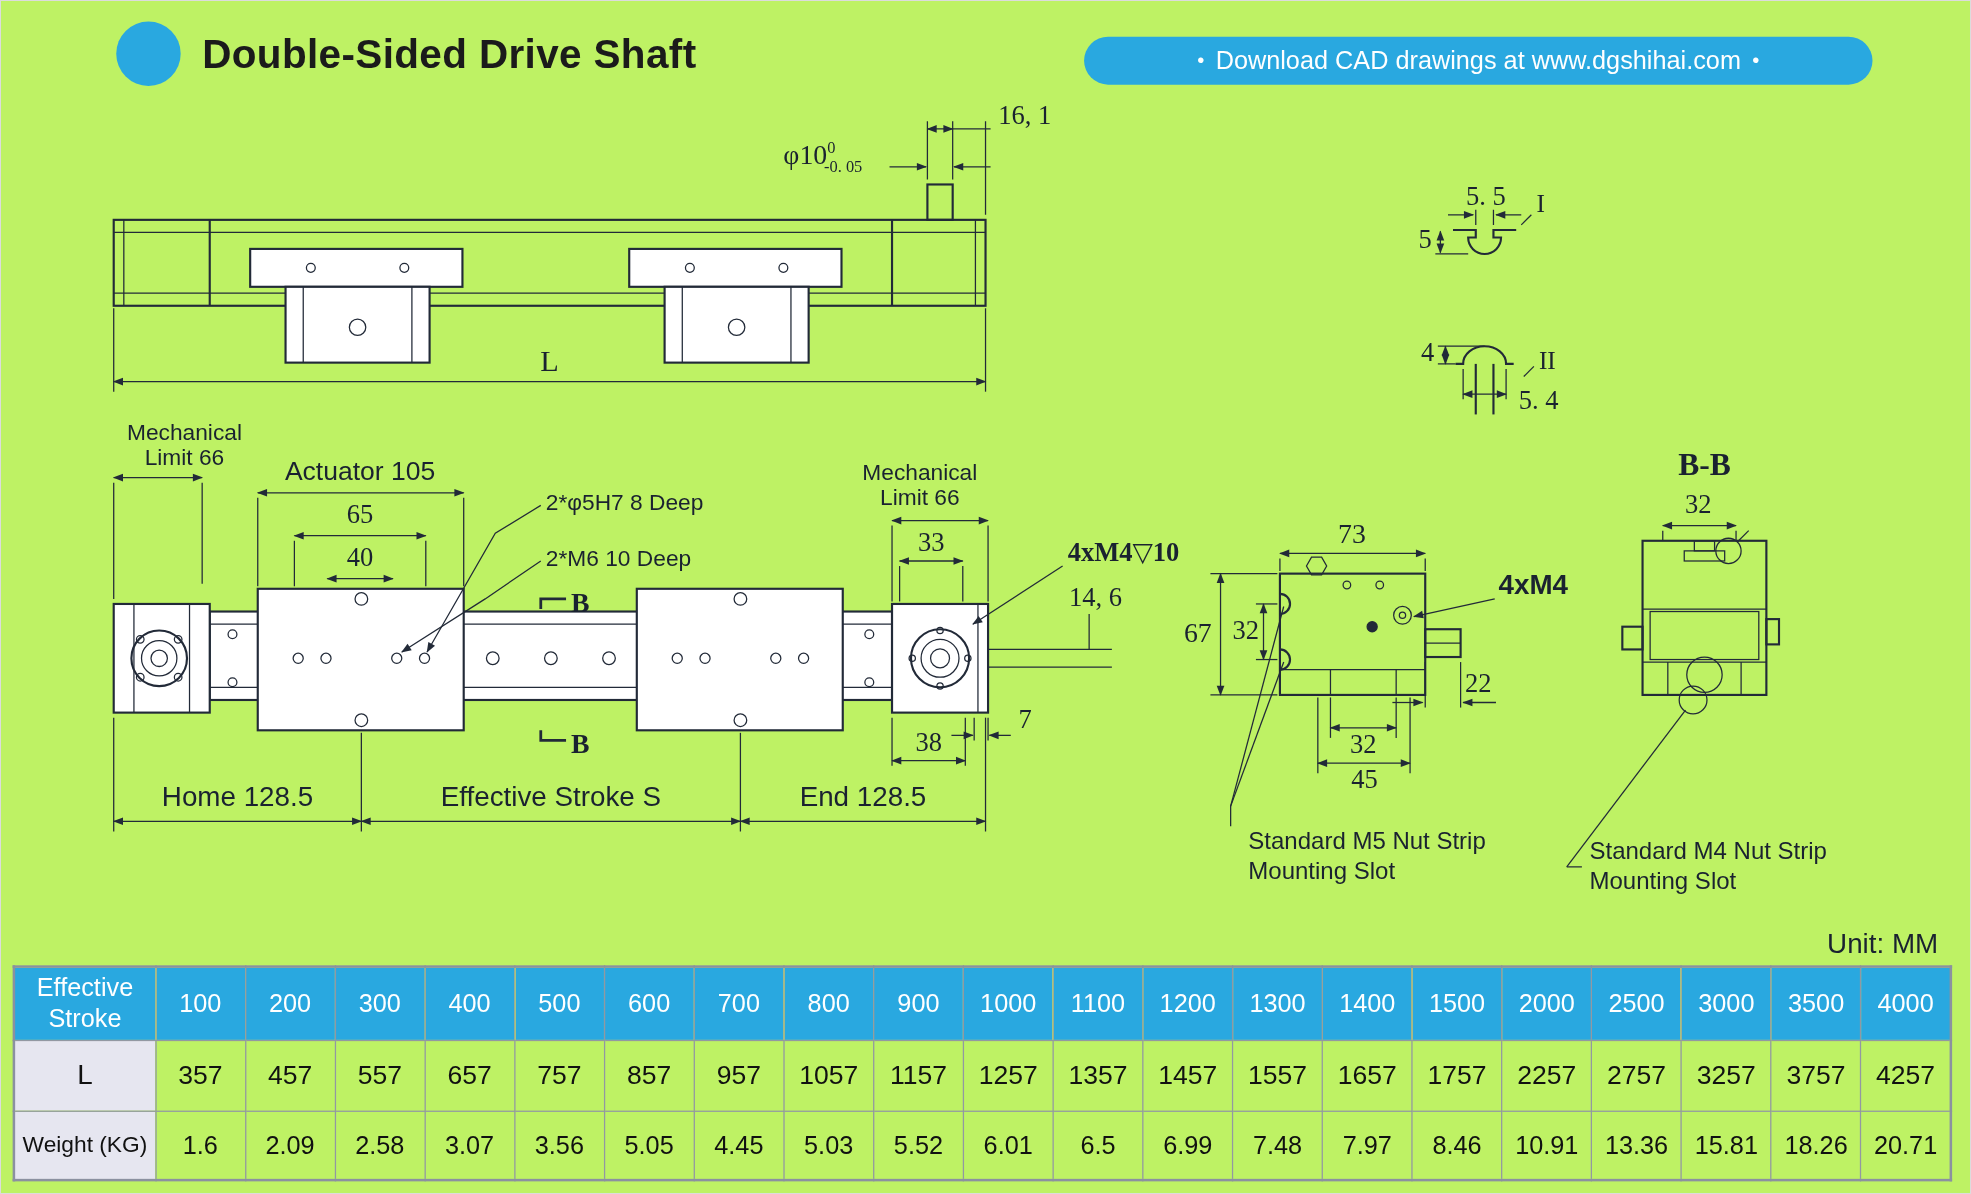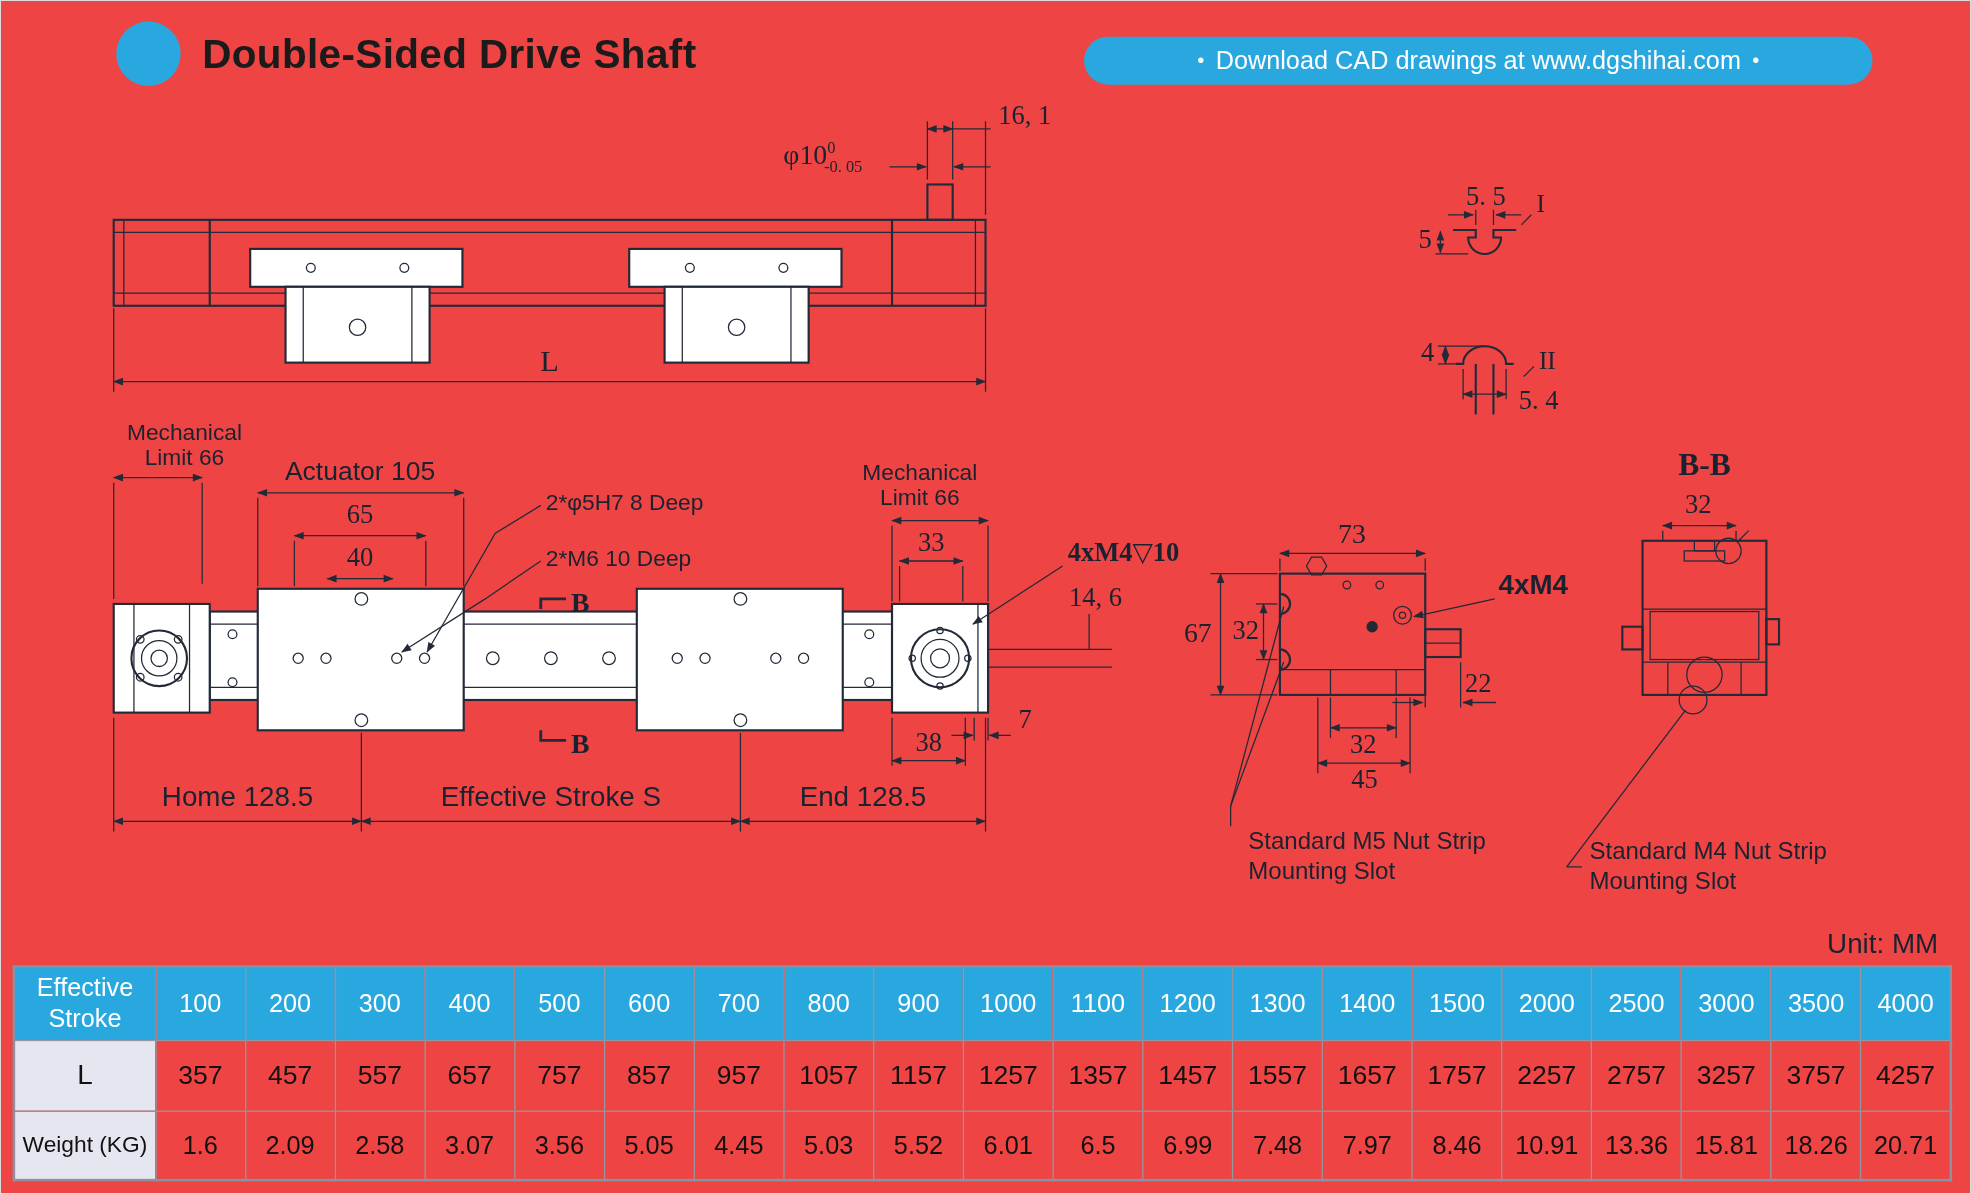--- a/index.html
+++ b/index.html
@@ -1,17 +1,17 @@
 <!DOCTYPE html>
 <html style="--accent: #29a8e0; --line: #222a38; --row-label-bg: #e6e6f0;"><head>
 <meta charset="utf-8">
 <style>
   *{margin:0;padding:0;box-sizing:border-box}
   html,body{background:#fff}
-  .viewport{position:relative;width:1971px;height:1194px;overflow:hidden;background:#ef4444;
+  .viewport{position:relative;width:1971px;height:1194px;overflow:hidden;background:#bef264;
     box-shadow:inset 0 0 0 1px #dcdcdc;font-family:"Liberation Sans",sans-serif;color:#111}
   .page{position:absolute;left:0;top:0;width:1560px;height:945px;transform:scale(1.2635);transform-origin:0 0}
 
   .brand-dot{position:absolute;left:92px;top:17px;width:51px;height:51px;border-radius:50%;background:var(--accent,#29a8e0)}
   .title{position:absolute;left:160px;top:25px;font-size:32px;font-weight:700;letter-spacing:.3px;color:#1b1b1b}
   .banner{position:absolute;left:858px;top:29px;width:624px;height:38px;border-radius:19px;background:var(--accent,#29a8e0);
     color:#fff;font-size:20px;display:flex;align-items:center;justify-content:center;gap:9px;cursor:pointer}
   .banner .bullet{font-size:16px;line-height:1}
 
   svg.drawing{position:absolute;left:0;top:82px}

